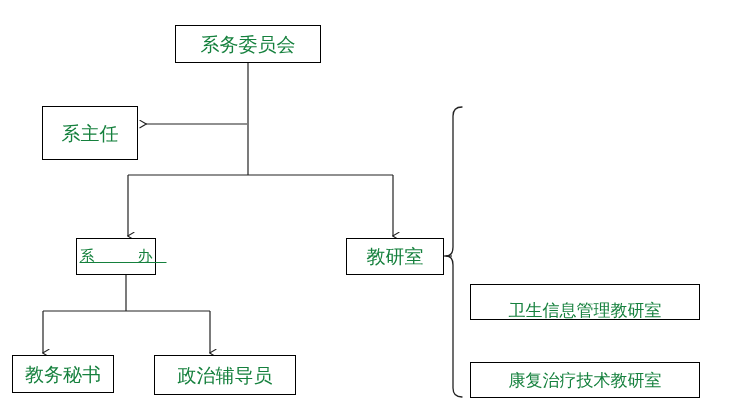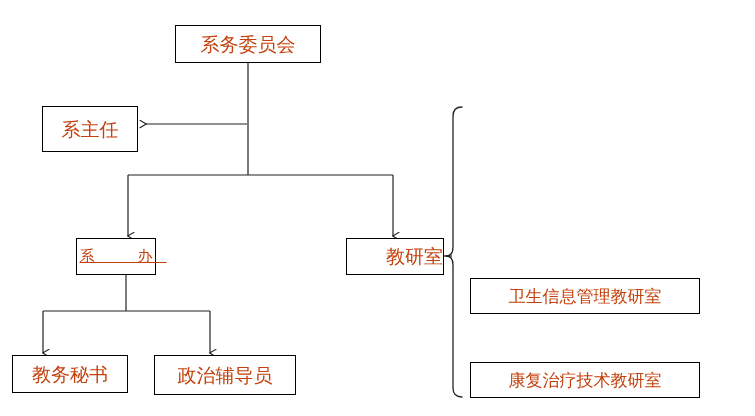--- a/index.html
+++ b/index.html
@@ -16,39 +16,39 @@
     font-family: "DejaVu Sans", "Liberation Sans", sans-serif;
   }
   .node {
     position: absolute;
     box-sizing: border-box;
     border: 1px solid #000000;
     background: #ffffff;
     display: flex;
     align-items: center;
     justify-content: center;
-    color: #c2410c;
+    color: #15803d;
     white-space: nowrap;
     z-index: 3;
   }
   .node-label {
     display: block;
     line-height: 1;
   }
   .n-top      { left: 175px; top: 25px;  width: 146px; height: 38px; font-size: 19px; }
-  .n-head     { left: 42px;  top: 106px; width: 96px;  height: 46px; font-size: 19px; }
+  .n-head     { left: 42px;  top: 106px; width: 96px;  height: 54px; font-size: 19px; }
   .n-office   { left: 76px;  top: 238px; width: 80px; height: 37px; font-size: 15px; text-decoration: underline; }
   .n-office .node-label { letter-spacing: 14px; text-indent: 14px; }
-  .n-teach    { left: 346px; top: 238px; width: 98px;  height: 37px; font-size: 19px; justify-content: flex-end; }
-  .n-sec      { left: 12px;  top: 355px; width: 116px; height: 38px; font-size: 19px; }
+  .n-teach    { left: 346px; top: 238px; width: 98px;  height: 37px; font-size: 19px; }
+  .n-sec      { left: 12px;  top: 355px; width: 102px; height: 38px; font-size: 19px; }
   .n-adv      { left: 154px; top: 355px; width: 142px; height: 40px; font-size: 19px; }
   .n-dept     { left: 470px; width: 230px; height: 36px; font-size: 17px; }
   .n-dept-1   { top: 112px; }
   .n-dept-2   { top: 196px; }
-  .n-dept-3   { top: 278px; }
+  .n-dept-3   { top: 284px; align-items: flex-end; }
   .n-dept-4   { top: 362px; justify-content: center; }
 
   #connectors {
     position: absolute;
     left: 0;
     top: 0;
     width: 755px;
     height: 416px;
     z-index: 1;
   }

